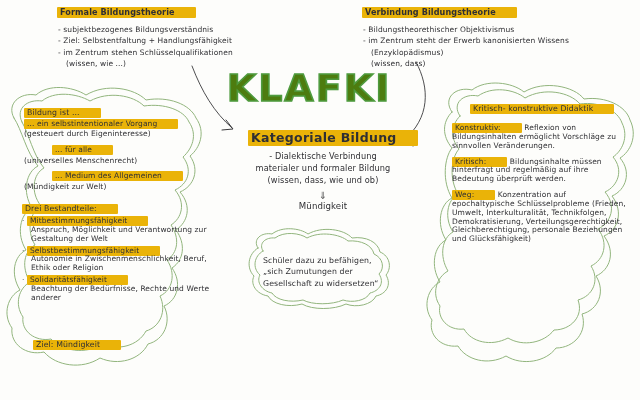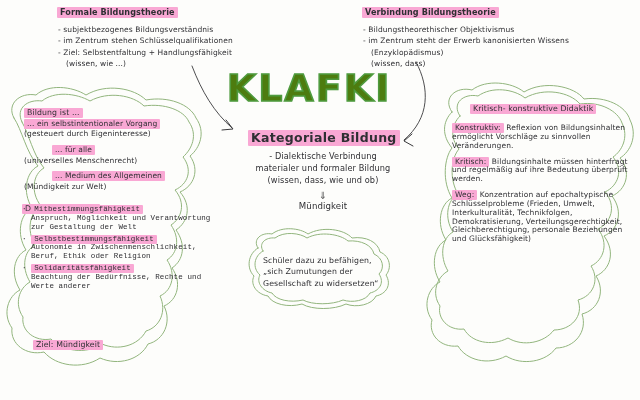--- a/index.html
+++ b/index.html
@@ -23,22 +23,22 @@
     width: 640px;
     height: 400px;
     pointer-events: none;
   }
   .txt {
     position: absolute;
     line-height: 1.18;
     letter-spacing: 0.1px;
   }
   .hl {
-    background: #f9a8d4;
-    padding: 0px 3px 1px 3px;
+    background: #eab308;
+    padding: 0px 21px 1px 3px;
     border-radius: 1px;
     box-decoration-break: clone;
     -webkit-box-decoration-break: clone;
   }
   .hd {
     font-size: 8.1px;
     font-weight: 600;
   }
   .bd {
     font-size: 7.5px;
@@ -103,21 +103,21 @@
     font-size: 8.6px;
   }
 
   
   #bildung-ist-title { left: 24px; top: 108px; }
   #bildung-ist-lines { left: 24px; top: 120px; width: 175px; }
   #bildung-ist-lines div { margin-bottom: 1.5px; }
   #bildung-ist-lines .gap { margin-top: 7px; margin-left: 28px; }
 
   #drei-title { left: 22px; top: 204px; }
-  #drei-lines { left: 22px; top: 205px; width: 195px; font-family: Liberation Mono, monospace; }
+  #drei-lines { left: 22px; top: 217px; width: 195px; }
   #drei-lines .item { margin-bottom: 3px; }
   #drei-lines .sub { padding-left: 9px; }
   #ziel-muendig { left: 33px; top: 340px; }
 
   
   #kkd-title { left: 470px; top: 104px; }
   #kkd-lines { left: 452px; top: 124px; width: 178px; }
   #kkd-lines .para { margin-bottom: 7px; }
 
   
@@ -184,22 +184,22 @@
       <path d="M416,62 C430,88 430,118 404,140"></path>
       <path d="M412,134 L404,141 L413,146" stroke-width="1"></path>
     </g>
   </svg>
 
   <div class="txt hd" id="formale-title">
     <span class="hl">Formale Bildungstheorie</span>
   </div>
   <div class="txt bd" id="formale-lines">
     <div>- subjektbezogenes Bildungsverständnis</div>
+    <div>- Ziel: Selbstentfaltung + Handlungsfähigkeit</div>
     <div>- im Zentrum stehen Schlüsselqualifikationen</div>
-    <div>- Ziel: Selbstentfaltung + Handlungsfähigkeit</div>
     <div style="padding-left:8px;">(wissen, wie ...)</div>
   </div>
 
   <div class="txt hd" id="materiale-title">
     <span class="hl">Verbindung Bildungstheorie</span>
   </div>
   <div class="txt bd" id="materiale-lines">
     <div>- Bildungstheorethischer Objektivismus</div>
     <div>- im Zentrum steht der Erwerb kanonisierten Wissens</div>
     <div style="padding-left:8px;">(Enzyklopädismus)</div>

